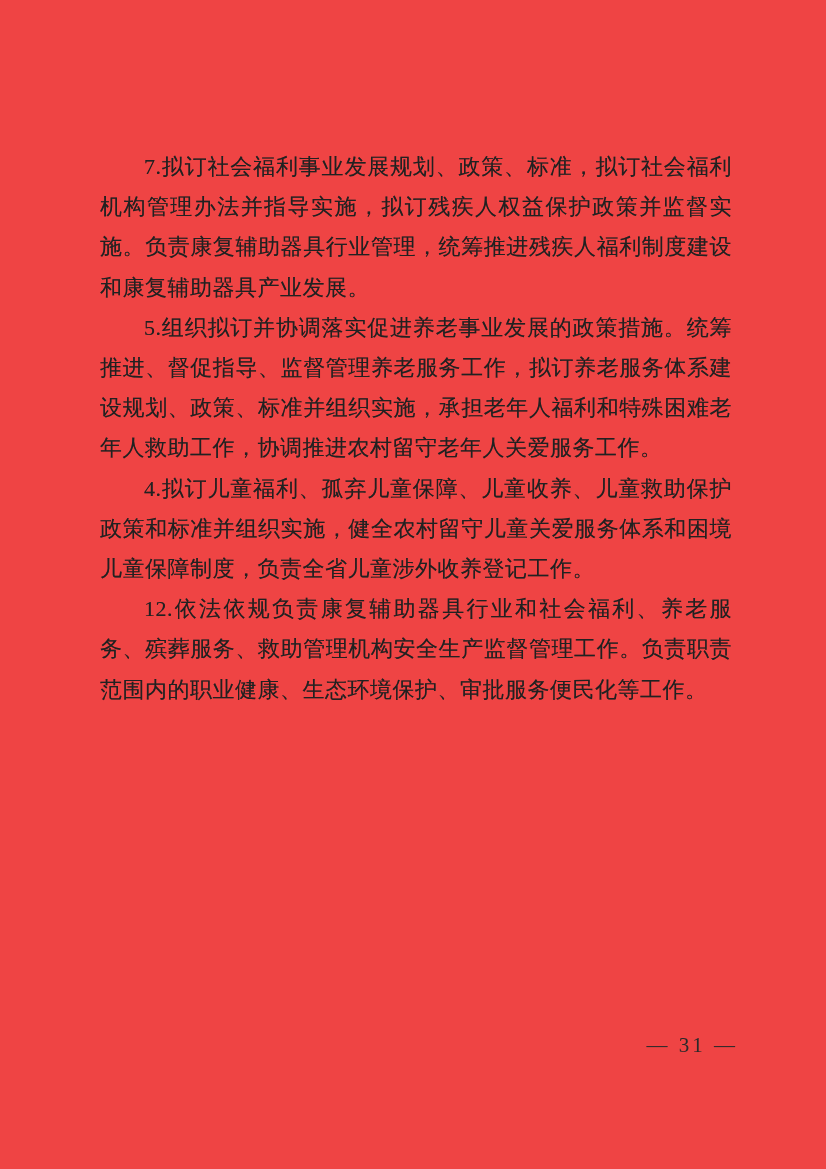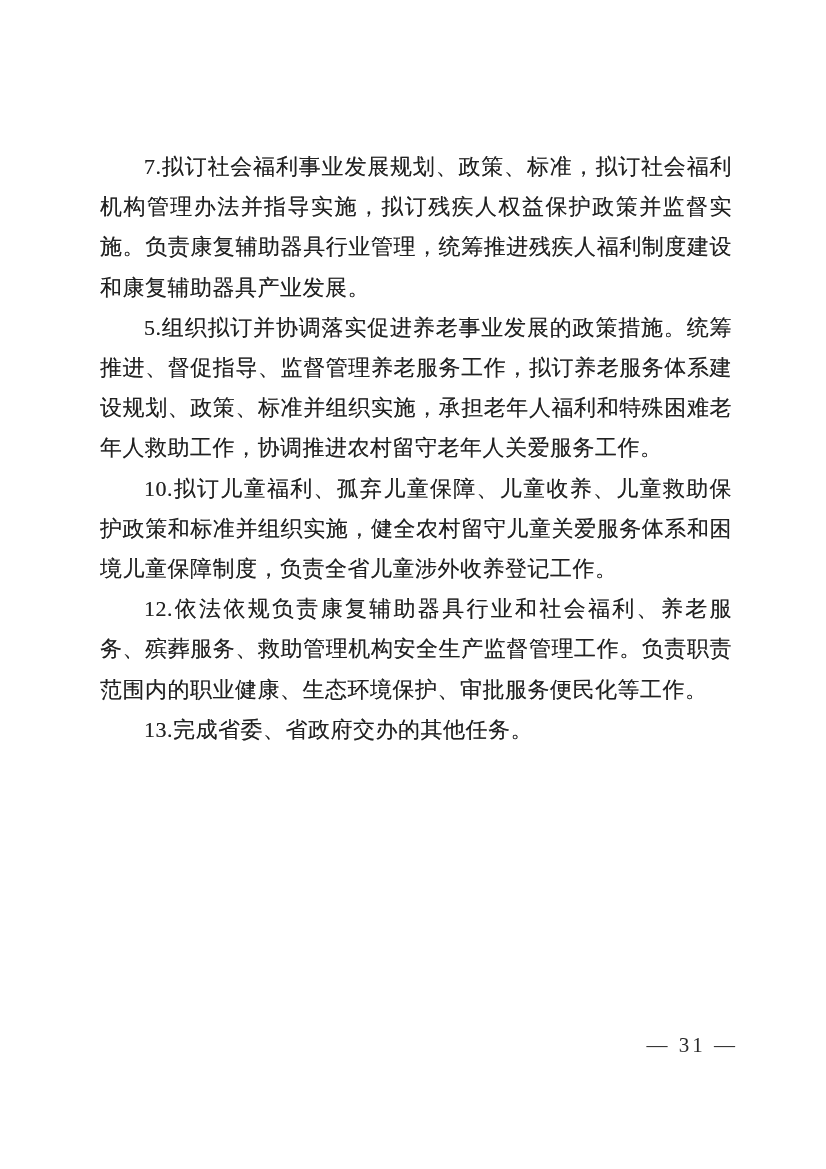--- a/index.html
+++ b/index.html
@@ -2,21 +2,21 @@
 <html><head>
 <meta charset="utf-8">
 <style>
   * { box-sizing: border-box; }
   html, body { margin: 0; padding: 0; background: #e8e8e8; }
   .page {
     position: relative;
     width: 826px;
     height: 1169px;
     margin: 0 auto;
-    background: #ffffff;
+    background: #ef4444;
     font-family: "Liberation Serif", "DejaVu Serif", serif;
     color: #212121;
     overflow: hidden;
   }
   .content {
     position: absolute;
     top: 147px;
     left: 100px;
     width: 632px;
   }
@@ -41,18 +41,17 @@
     white-space: nowrap;
   }
 </style>
 </head>
 <body>
 
 <div class="page">
   <div class="content">
     <p>7.拟订社会福利事业发展规划、政策、标准，拟订社会福利机构管理办法并指导实施，拟订残疾人权益保护政策并监督实施。负责康复辅助器具行业管理，统筹推进残疾人福利制度建设和康复辅助器具产业发展。</p>
     <p>5.组织拟订并协调落实促进养老事业发展的政策措施。统筹推进、督促指导、监督管理养老服务工作，拟订养老服务体系建设规划、政策、标准并组织实施，承担老年人福利和特殊困难老年人救助工作，协调推进农村留守老年人关爱服务工作。</p>
-    <p>10.拟订儿童福利、孤弃儿童保障、儿童收养、儿童救助保护政策和标准并组织实施，健全农村留守儿童关爱服务体系和困境儿童保障制度，负责全省儿童涉外收养登记工作。</p>
+    <p>4.拟订儿童福利、孤弃儿童保障、儿童收养、儿童救助保护政策和标准并组织实施，健全农村留守儿童关爱服务体系和困境儿童保障制度，负责全省儿童涉外收养登记工作。</p>
     <p>12.依法依规负责康复辅助器具行业和社会福利、养老服务、殡葬服务、救助管理机构安全生产监督管理工作。负责职责范围内的职业健康、生态环境保护、审批服务便民化等工作。</p>
-    <p>13.完成省委、省政府交办的其他任务。</p>
   </div>
   <div class="page-number">— 31 —</div>
 </div>
 
 </body></html>

